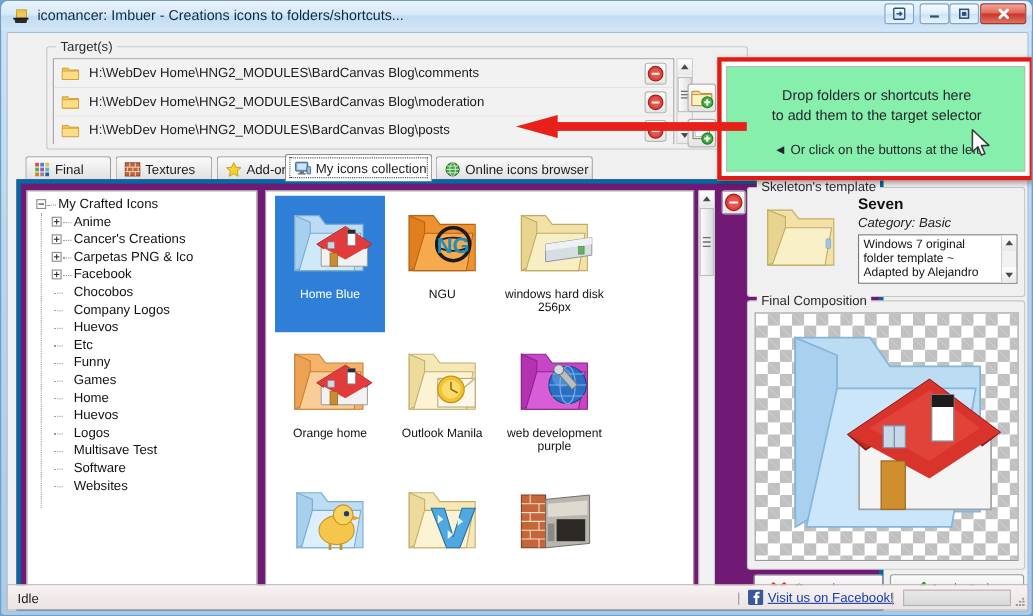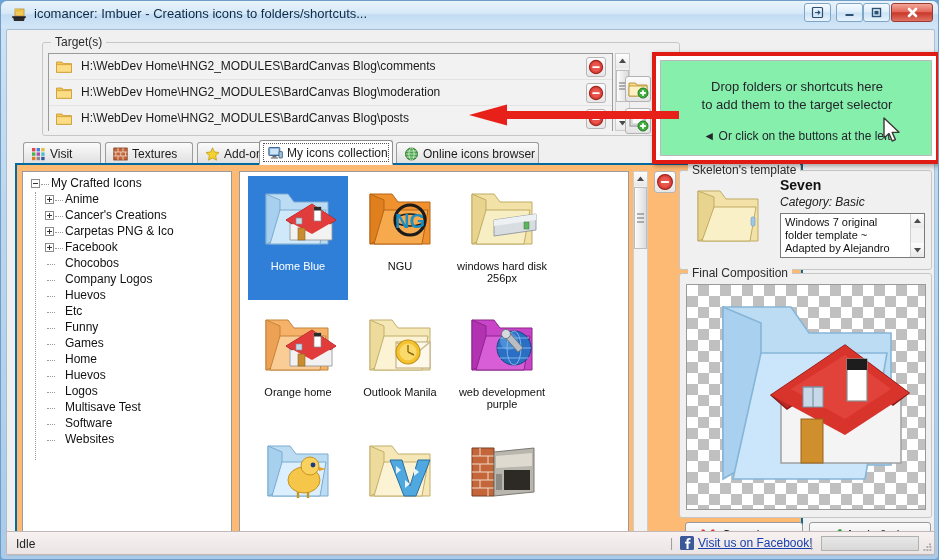--- a/index.html
+++ b/index.html
@@ -205,22 +205,22 @@
   }
   .tab .tlabel {
     position: absolute; left: 23px; top: 2px;
     font-size: 12px; color: #1c1c1c;
   }
 
   
   #content-panel {
     position: absolute; left: 8px; top: 133px;
     width: 788px; height: 392px;
-    background: #fdba74;
-    border: 2px solid #0369a1;
+    background: #701a75;
+    border: 4px solid #0369a1;
   }
 
   
   #tree {
     position: absolute; left: 5px; top: 6px;
     width: 210px; height: 380px;
     background: #ffffff;
     border: 1px solid #9a9a9a;
     overflow: hidden;
     padding-top: 4px;
@@ -546,21 +546,21 @@
             <rect x="1" y="1" width="3.4" height="3.4" fill="#e04a4a"></rect>
             <rect x="5.6" y="1" width="3.4" height="3.4" fill="#4a7fe0"></rect>
             <rect x="10.2" y="1" width="3.4" height="3.4" fill="#e0c04a"></rect>
             <rect x="1" y="5.4" width="3.4" height="3.4" fill="#4ab34a"></rect>
             <rect x="5.6" y="5.4" width="3.4" height="3.4" fill="#b34ab3"></rect>
             <rect x="10.2" y="5.4" width="3.4" height="3.4" fill="#4ac0c0"></rect>
             <rect x="1" y="9.8" width="3.4" height="3.4" fill="#e07a28"></rect>
             <rect x="5.6" y="9.8" width="3.4" height="3.4" fill="#8a8a8a"></rect>
             <rect x="10.2" y="9.8" width="3.4" height="3.4" fill="#3a55a0"></rect>
           </svg>
-          <span class="tlabel">Visit</span>
+          <span class="tlabel">Final</span>
         </div>
       </div>
 
       <div class="tab" style="left:90px; width:88px">
         <div class="tab-inner">
           <svg class="ticon" viewBox="0 0 15 14">
             <rect x="0.8" y="1" width="13.4" height="12" fill="#c4653a" stroke="#7d3c20" stroke-width="0.8"></rect>
             <path d="M0.8 5 H14.2 M0.8 9 H14.2 M5 1 V5 M10 1 V5 M2.8 5 V9 M7.8 5 V9 M12.6 5 V9 M5 9 V13 M10 9 V13" stroke="#f0e0d0" stroke-width="0.8"></path>
           </svg>
           <span class="tlabel">Textures</span>

